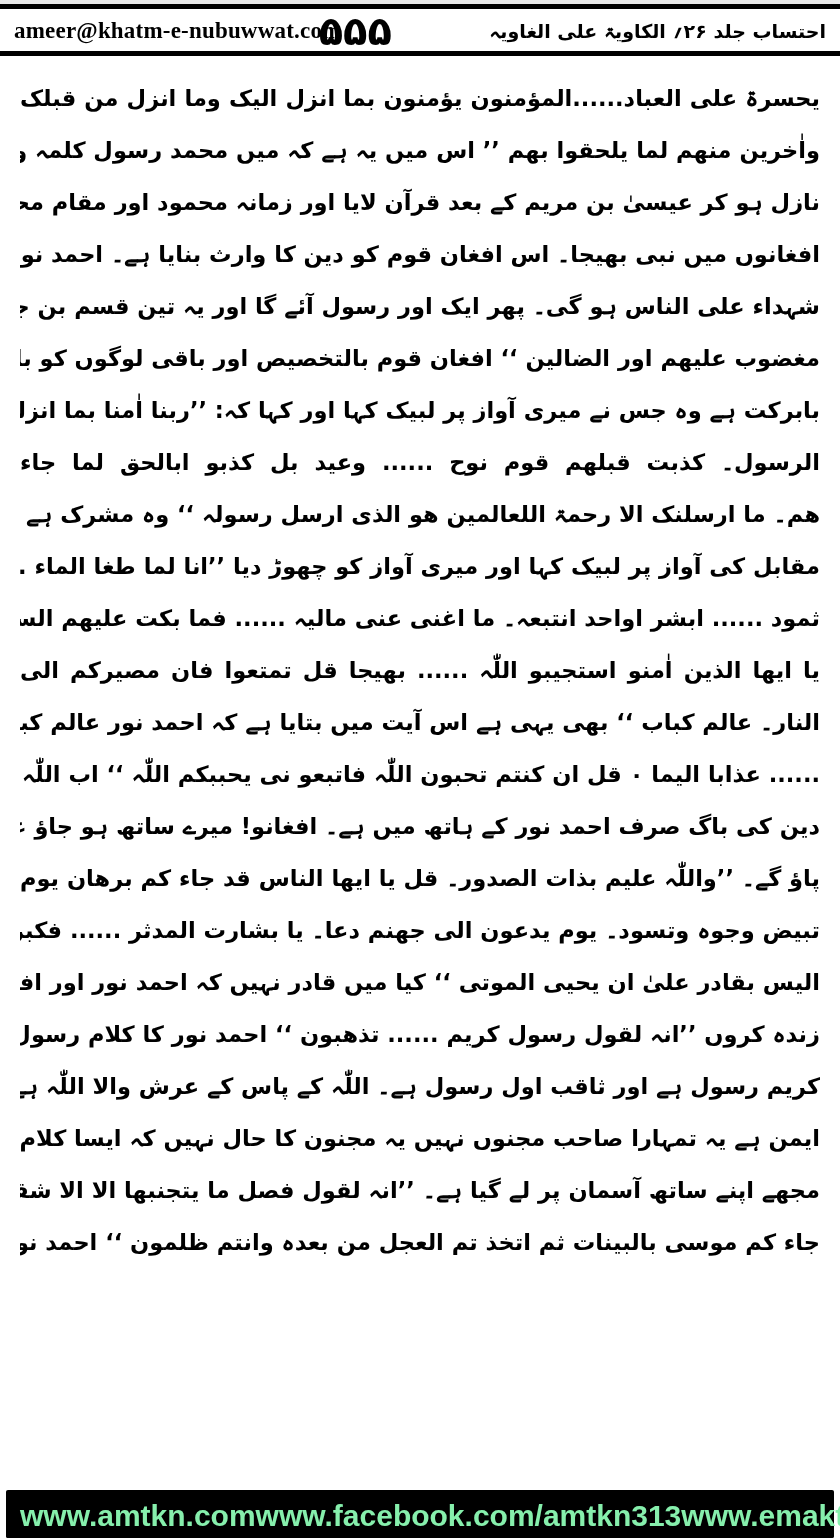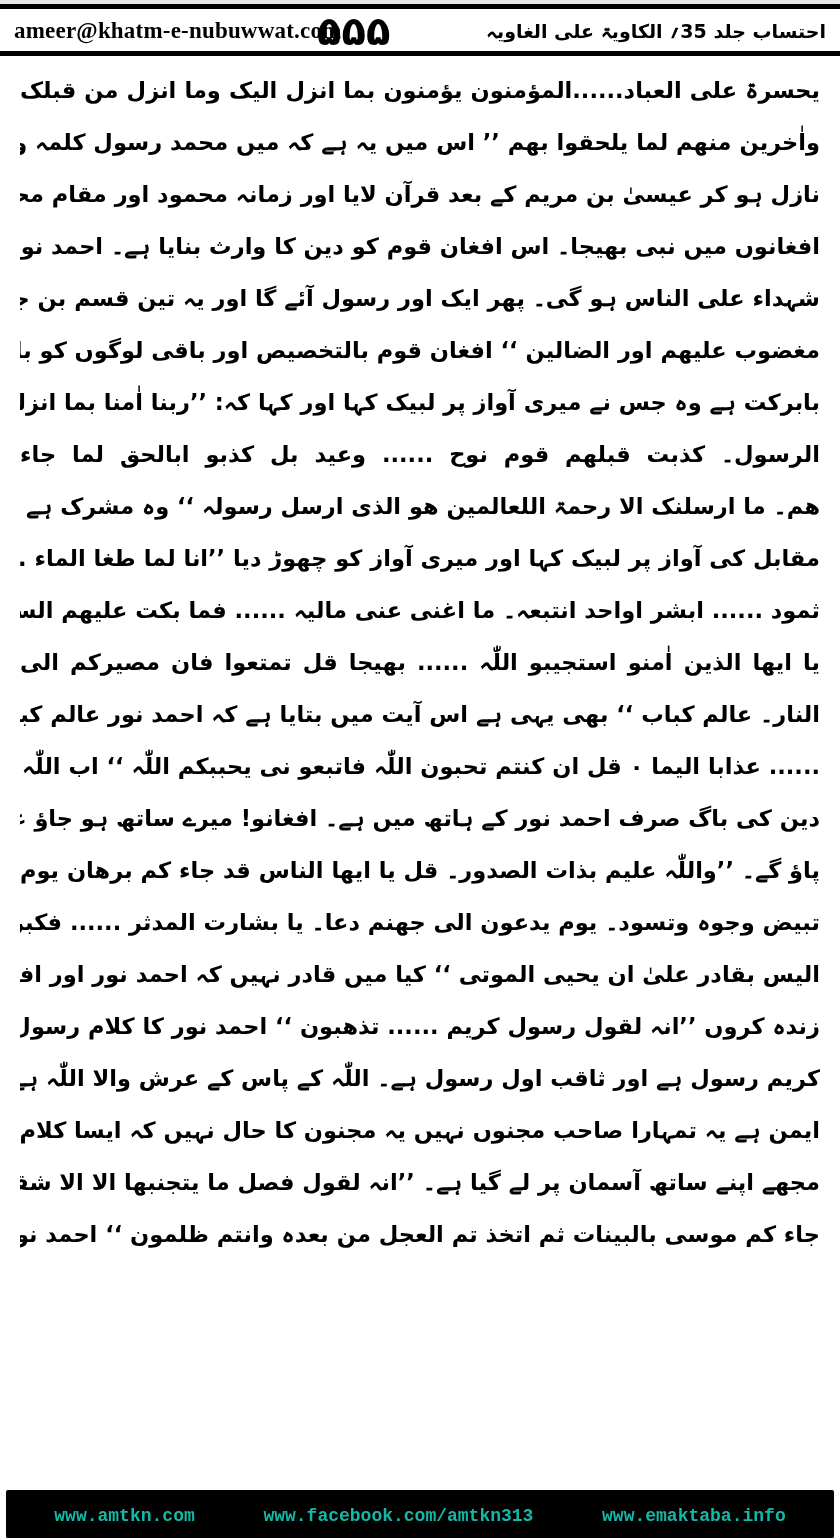--- a/index.html
+++ b/index.html
@@ -46,21 +46,21 @@
     direction: rtl;
     font-family: "DejaVu Sans", sans-serif;
     font-weight: bold;
     font-size: 19px;
     white-space: nowrap;
   }
 
   
   .content {
     flex: 1 1 auto;
-    padding: 8px 20px 6px 20px;
+    padding: 16px 20px 6px 20px;
     direction: rtl;
     overflow: hidden;
   }
   .text-line {
     font-size: 22.5px;
     line-height: 52px;
     height: 52px;
     white-space: nowrap;
     text-align: justify;
     text-align-last: justify;
@@ -79,38 +79,38 @@
     display: flex;
     align-items: center;
     justify-content: space-around;
     padding: 0 14px;
     border-top: 3px solid #000;
     box-shadow: inset 0 3px 0 #000, inset 0 -3px 0 #000;
     margin: 6px 6px 6px 6px;
     border-radius: 2px;
   }
   .footer .site {
-    font-family: Liberation Mono, monospace;
+    font-family: Liberation Sans, sans-serif;
     font-weight: bold;
-    font-size: 18px;
-    color: #14b8a6;
+    font-size: 30px;
+    color: #86efac;
     text-decoration: none;
     cursor: pointer;
     white-space: nowrap;
   }
 </style>
 </head>
 <body>
 
 <div class="page">
 
   <div class="header">
     <span class="email">ameer@khatm-e-nubuwwat.com</span>
     <span class="pageno">۵۵۵</span>
-    <span class="book-title">احتساب جلد 35؍ الکاویۃ علی الغاویہ</span>
+    <span class="book-title">احتساب جلد ۲۶؍ الکاویۃ علی الغاویہ</span>
   </div>
 
   <div class="content">
     <div class="text-line">یحسرۃ علی العباد......المؤمنون یؤمنون بما انزل الیک وما انزل من قبلک</div>
     <div class="text-line">واٰخرین منھم لما یلحقوا بھم ’’ اس میں یہ ہے کہ میں محمد رسول کلمہ والا سفید منارہ سے</div>
     <div class="text-line">نازل ہو کر عیسیٰ بن مریم کے بعد قرآن لایا اور زمانہ محمود اور مقام محمود پر قائم ہوا۔ ’’مثل الذین</div>
     <div class="text-line">افغانوں میں نبی بھیجا۔ اس افغان قوم کو دین کا وارث بنایا ہے۔ احمد نور کی وفات کے بعد یہ قوم</div>
     <div class="text-line">شہداء علی الناس ہو گی۔ پھر ایک اور رسول آئے گا اور یہ تین قسم بن جائے گی۔ ’’منعم علیھم</div>
     <div class="text-line">مغضوب علیھم اور الضالین ‘‘ افغان قوم بالتخصیص اور باقی لوگوں کو بالعموم بشارت ہے کہ</div>
     <div class="text-line">بابرکت ہے وہ جس نے میری آواز پر لبیک کہا اور کہا کہ: ’’ربنا اٰمنا بما انزلت واتبعنا</div>

